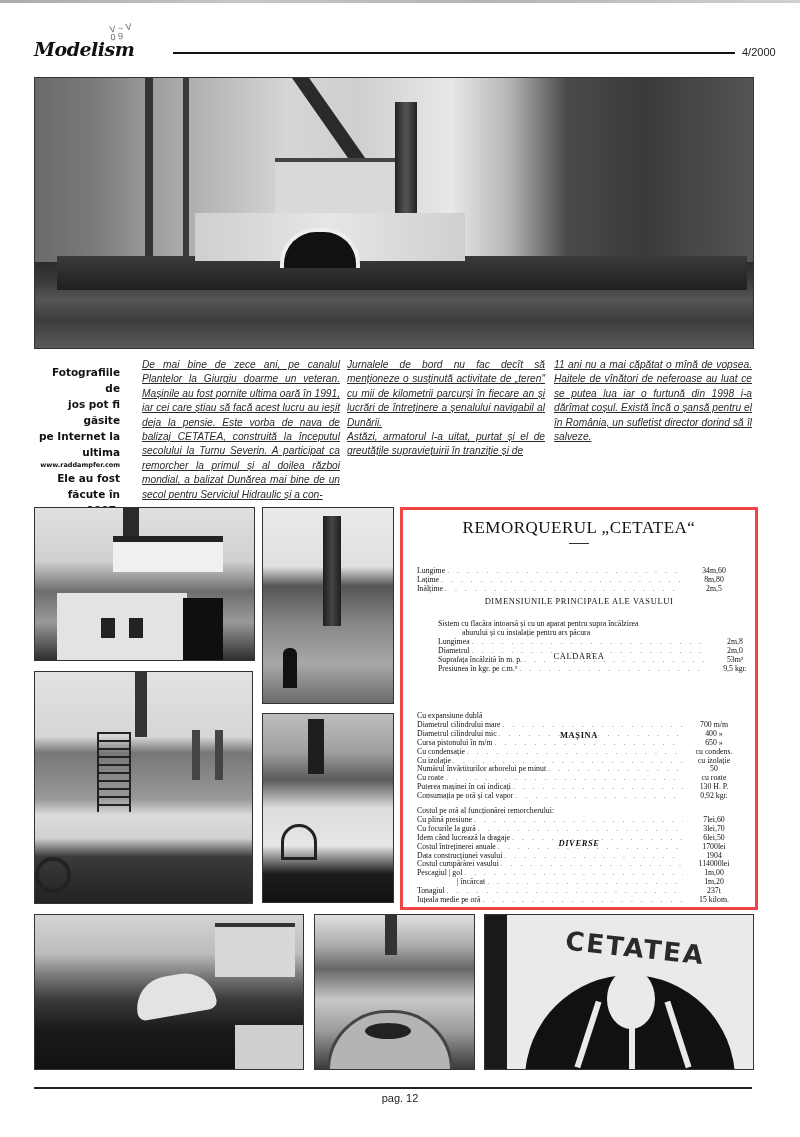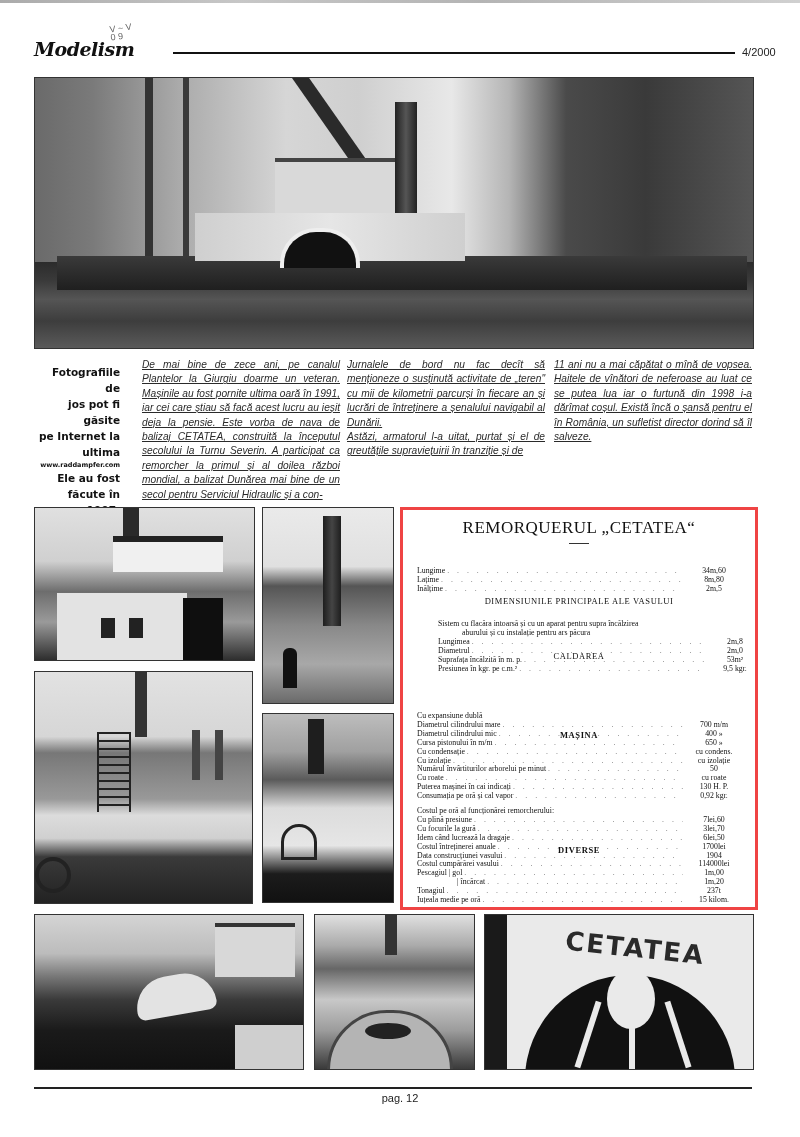--- a/index.html
+++ b/index.html
@@ -206,21 +206,21 @@
         <span class="dots"></span>
         <span class="val">130 H. P.</span>
       </div>
     <div class="row">
         <span class="lbl">Consumația pe oră și cal vapor</span>
         <span class="dots"></span>
         <span class="val">0,92 kgr.</span>
       </div>
   </div>
 
-  <div class="sec" style="top:287px;font-weight:bold;">DIVERSE</div>
+  <div class="sec" style="top:280px;font-weight:bold;font-style:italic;">DIVERSE</div>
   <div class="rows" style="top:297px;">
     <div class="plain">Costul pe oră al funcționărei remorcherului:</div>
     <div class="row">
         <span class="lbl">Cu plină presiune</span>
         <span class="dots"></span>
         <span class="val">7lei,60</span>
       </div>
     <div class="row">
         <span class="lbl">Cu focurile la gură</span>
         <span class="dots"></span>

